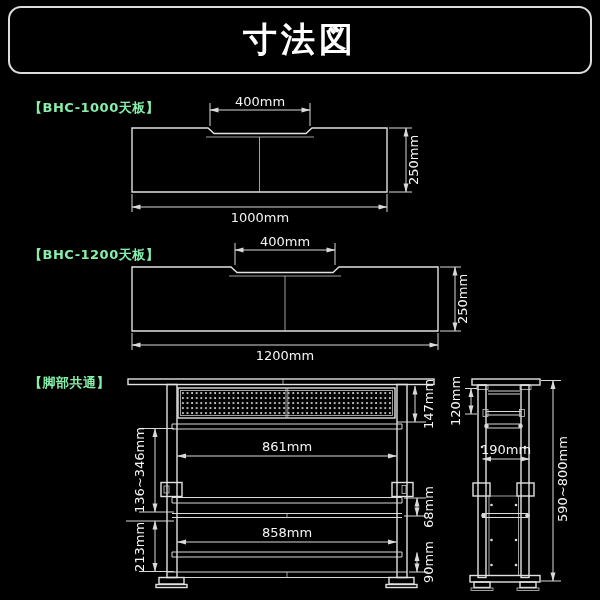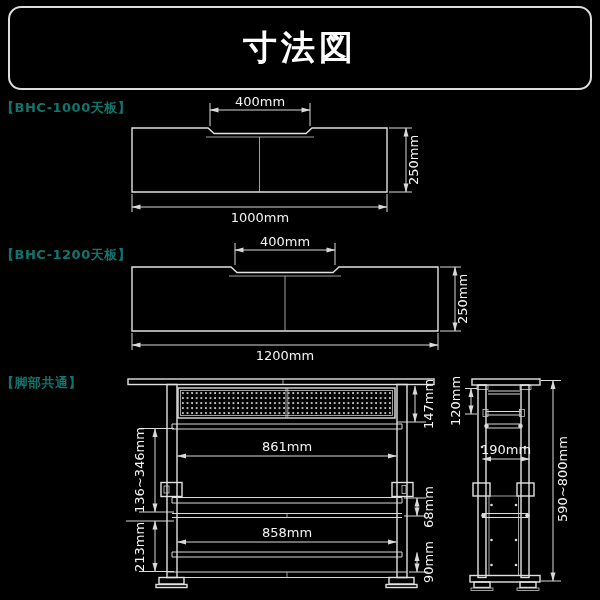--- a/index.html
+++ b/index.html
@@ -1,21 +1,21 @@
 <!DOCTYPE html>
 <html><head>
 <meta charset="utf-8">
 <style>
   html,body{margin:0;padding:0;background:#000;}
   #stage{position:relative;width:600px;height:600px;background:#000;overflow:hidden;
          font-family:"DejaVu Sans",sans-serif;}
-  .title-box{position:absolute;left:8px;top:6px;width:584px;height:84px;box-sizing:border-box;
+  .title-box{position:absolute;left:8px;top:6px;width:584px;height:68px;box-sizing:border-box;
              border:2px solid #dcdcdc;border-radius:13px;display:flex;align-items:center;justify-content:center;}
   .title-text{color:#ffffff;font-weight:bold;font-size:34px;letter-spacing:4px;}
-  .sec-label{position:absolute;left:1px;color:#0f766e;font-weight:bold;font-size:13px;letter-spacing:0.5px;white-space:nowrap;}
+  .sec-label{position:absolute;left:29px;color:#86efac;font-weight:bold;font-size:13px;letter-spacing:0.5px;white-space:nowrap;}
   #label-1000{top:99px;} #label-1200{top:240px;margin-top:6px;} #label-legs{top:374px;}
   svg{position:absolute;left:0;top:0;}
   .ol{stroke:#e2e2e2;stroke-width:1.4;fill:none;}
   .ln{stroke:#d9d9d9;stroke-width:1;fill:none;}
   .thin{stroke:#c9c9c9;stroke-width:0.8;fill:none;}
   .dot{fill:#d9d9d9;stroke:none;}
   text{fill:#f5f5f5;font-family:"DejaVu Sans",sans-serif;font-size:13px;}
 </style>
 </head>
 <body>

